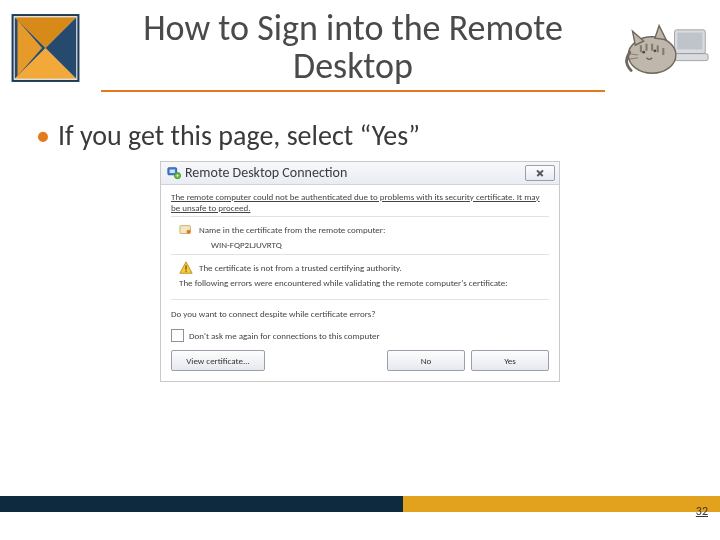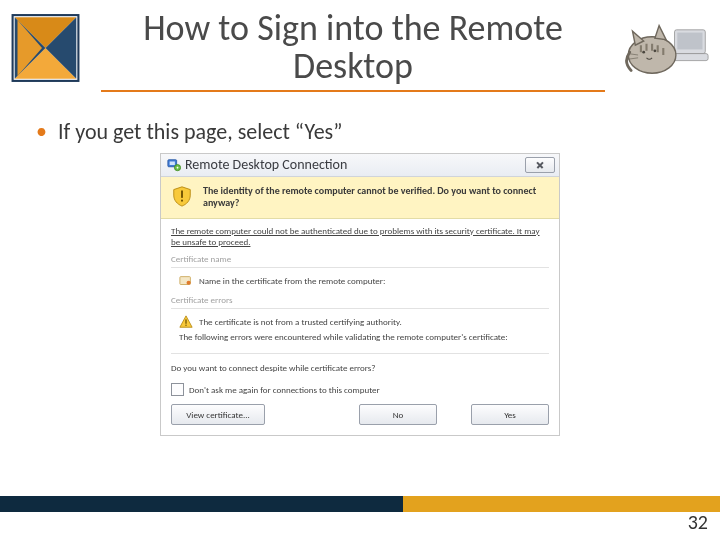--- a/index.html
+++ b/index.html
@@ -44,21 +44,21 @@
     width: 85px;
     height: 70px;
     flex: 0 0 auto;
     position: relative;
   }
   .mascot svg { width: 100%; height: 100%; display: block; }
 
   
   .bullet-area {
     margin: 10px 0 8px 36px;
-    font-size: 22px;
+    font-size: 28px;
     color: #3a3a3a;
   }
   .bullet-area .dot {
     color: #e47a1a;
     display: inline-block;
     width: 22px;
   }
 
   
   .dialog-wrap {
@@ -163,21 +163,20 @@
     border: 1px solid #8d929b;
     background: #fdfdfe;
     margin-right: 5px;
     flex: 0 0 auto;
   }
 
   .dlg-btn-row {
     display: flex;
     align-items: flex-end;
     margin-top: 4px;
-    gap: 28px;
   }
   .dlg-btn-row .gap { flex: 1; }
   .dlg-btn {
     min-width: 76px;
     height: 19px;
     border: 1px solid #9aa0ab;
     border-radius: 2px;
     background: linear-gradient(#fdfdfe, #e6e9ee);
     font-size: 9px;
     color: #333;
@@ -193,23 +192,24 @@
     position: absolute;
     left: 0; right: 0; bottom: 28px;
     height: 16px;
     display: flex;
   }
   .footer-band .dark { background: #0e2a3f; flex: 0 0 56%; }
   .footer-band .gold { background: #e3a21e; flex: 1; }
 
   .page-number {
     position: absolute;
-    right: 12px; bottom: 6px;
-    font-size: 20px;
+    right: 12px; bottom: 22px;
+    font-size: 12px;
     color: #333;
+    text-decoration: underline;
   }
 </style>
 </head>
 <body>
 
 <div class="header-row">
   <div class="logo-box">
     <svg viewBox="0 0 100 100">
       <rect x="3" y="3" width="94" height="94" fill="#fff" stroke="#1f3a5a" stroke-width="3"></rect>
       <polygon points="50,50 6,6 94,6" fill="#d88a18"></polygon>
@@ -253,47 +253,39 @@
         <rect x="3" y="4" width="6" height="4" fill="#cfe2fb"></rect>
         <circle cx="12" cy="11" r="3.5" fill="#6fbf49" stroke="#3e8a22"></circle>
         <path d="M11 11 L13 11 M12 10 L12 12" stroke="#fff" stroke-width="1"></path>
       </svg>
     </span>
     <span>Remote Desktop Connection</span>
     <span class="spacer"></span>
     <span class="dlg-close"></span>
   </div>
 
-  <div class="dlg-warn-band">
-    <span class="shield">
-      <svg viewBox="0 0 24 24">
-        <path d="M12 2 L21 5 V11 C21 17 17 21 12 23 C7 21 3 17 3 11 V5 Z" fill="#f8c93a" stroke="#b88a12"></path>
-        <rect x="11" y="6" width="2" height="8" fill="#6b4e00"></rect>
-        <rect x="11" y="16" width="2" height="2" fill="#6b4e00"></rect>
-      </svg>
-    </span>
-    <span class="txt">The identity of the remote computer cannot be verified. Do you want to connect anyway?</span>
-  </div>
 
   <div class="dlg-body">
     <div class="para">The remote computer could not be authenticated due to problems with its security certificate. It may be unsafe to proceed.</div>
 
-    <div class="sect-label">Certificate name</div>
     <div class="sect-rule"></div>
     <div class="indented-line">
       <span class="mini-ico">
         <svg viewBox="0 0 16 16">
           <rect x="1" y="3" width="12" height="9" rx="1" fill="#f4e7c6" stroke="#caa758"></rect>
           <circle cx="11" cy="10" r="2.4" fill="#e07a2c"></circle>
         </svg>
       </span>
       <span>Name in the certificate from the remote computer:</span>
     </div>
-
-    <div class="sect-label">Certificate errors</div>
+    <div class="indented-line sub">
+      <span style="width:14px;margin-right:6px;"></span>
+      <span>WIN-FQP2LJUVRTQ</span>
+    </div>
+
     <div class="sect-rule"></div>
     <div class="indented-line">
       <span class="mini-ico">
         <svg viewBox="0 0 16 16">
           <path d="M8 1 L15 14 H1 Z" fill="#f8c93a" stroke="#b88a12"></path>
           <rect x="7.3" y="5" width="1.4" height="5" fill="#6b4e00"></rect>
           <rect x="7.3" y="11" width="1.4" height="1.4" fill="#6b4e00"></rect>
         </svg>
       </span>
       <span>The certificate is not from a trusted certifying authority.</span>

